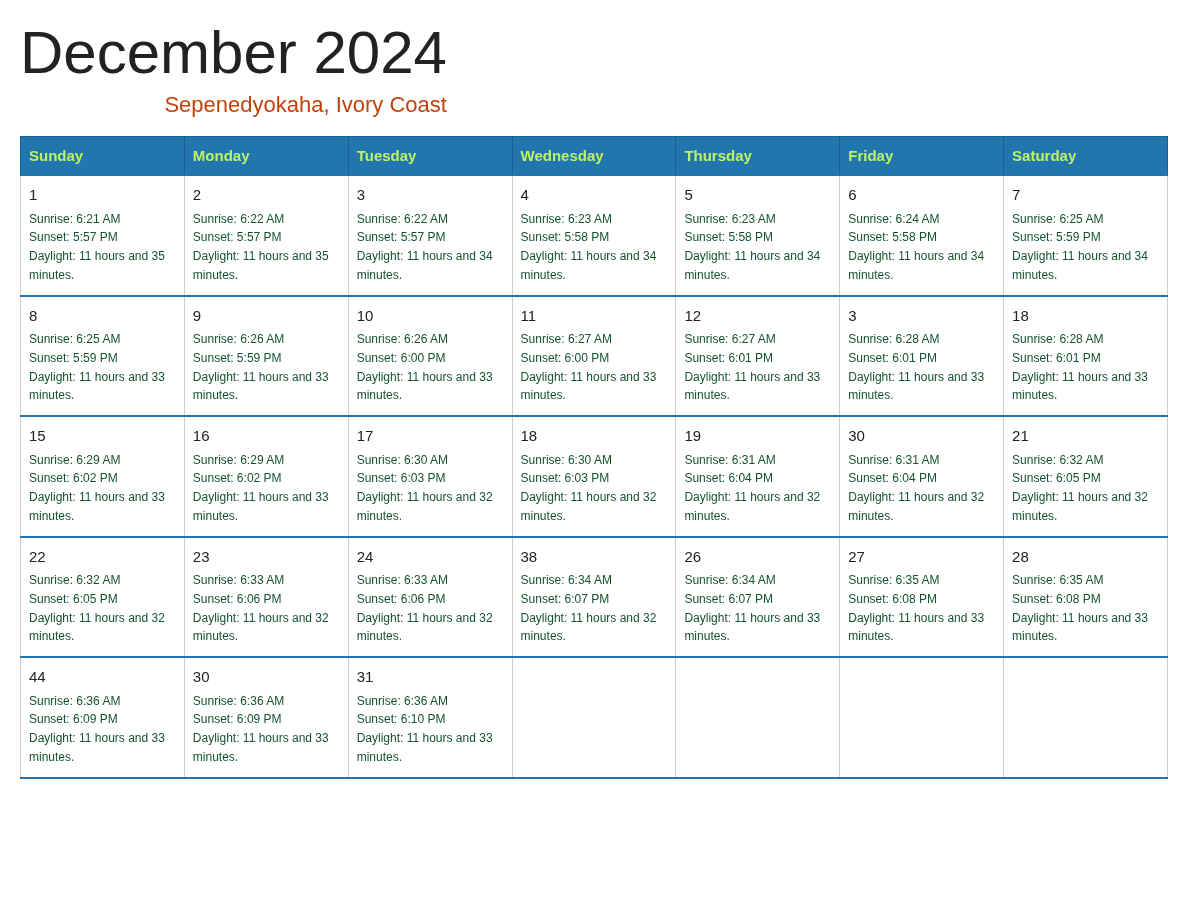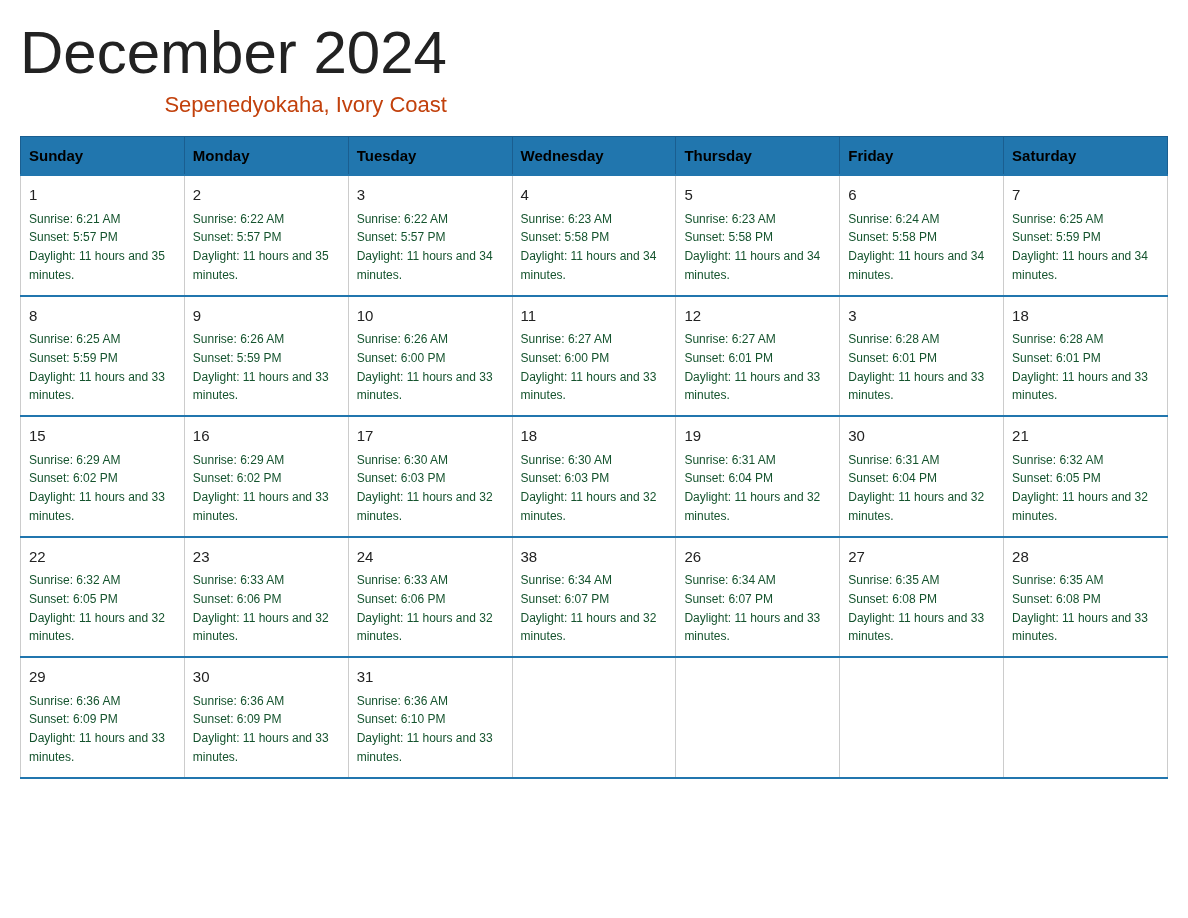--- a/index.html
+++ b/index.html
@@ -60,21 +60,21 @@
       color: #c2410c;
       margin-top: 6px;
     }
     .calendar {
       width: 100%;
       border-collapse: collapse;
       table-layout: fixed;
     }
     .calendar thead tr th {
       background-color: #2176ae;
-      color: #000000;
+      color: #bef264;
       font-size: 15px;
       font-weight: bold;
       padding: 10px 8px;
       text-align: left;
       border: 1px solid #1a5e90;
     }
     .calendar tbody tr td {
       border: 1px solid #ccc;
       vertical-align: top;
       padding: 8px 8px 10px 8px;
@@ -165,21 +165,21 @@
       <tr>
         <td><span class="day-number">22</span><span class="day-info">Sunrise: 6:32 AM<br>Sunset: 6:05 PM<br>Daylight: 11 hours and 32 minutes.</span></td>
         <td><span class="day-number">23</span><span class="day-info">Sunrise: 6:33 AM<br>Sunset: 6:06 PM<br>Daylight: 11 hours and 32 minutes.</span></td>
         <td><span class="day-number">24</span><span class="day-info">Sunrise: 6:33 AM<br>Sunset: 6:06 PM<br>Daylight: 11 hours and 32 minutes.</span></td>
         <td><span class="day-number">38</span><span class="day-info">Sunrise: 6:34 AM<br>Sunset: 6:07 PM<br>Daylight: 11 hours and 32 minutes.</span></td>
         <td><span class="day-number">26</span><span class="day-info">Sunrise: 6:34 AM<br>Sunset: 6:07 PM<br>Daylight: 11 hours and 33 minutes.</span></td>
         <td><span class="day-number">27</span><span class="day-info">Sunrise: 6:35 AM<br>Sunset: 6:08 PM<br>Daylight: 11 hours and 33 minutes.</span></td>
         <td><span class="day-number">28</span><span class="day-info">Sunrise: 6:35 AM<br>Sunset: 6:08 PM<br>Daylight: 11 hours and 33 minutes.</span></td>
       </tr>
       <tr>
-        <td><span class="day-number">29</span><span class="day-info">Sunrise: 6:36 AM<br>Sunset: 6:09 PM<br>Daylight: 11 hours and 33 minutes.</span></td>
+        <td><span class="day-number">44</span><span class="day-info">Sunrise: 6:36 AM<br>Sunset: 6:09 PM<br>Daylight: 11 hours and 33 minutes.</span></td>
         <td><span class="day-number">30</span><span class="day-info">Sunrise: 6:36 AM<br>Sunset: 6:09 PM<br>Daylight: 11 hours and 33 minutes.</span></td>
         <td><span class="day-number">31</span><span class="day-info">Sunrise: 6:36 AM<br>Sunset: 6:10 PM<br>Daylight: 11 hours and 33 minutes.</span></td>
         <td class="empty-cell"></td>
         <td class="empty-cell"></td>
         <td class="empty-cell"></td>
         <td class="empty-cell"></td>
       </tr>
     </tbody>
 </table>
 

